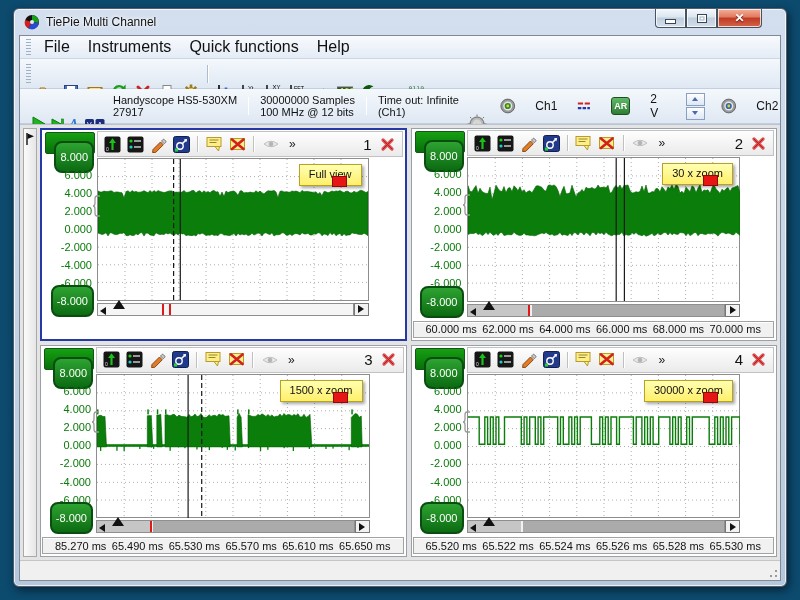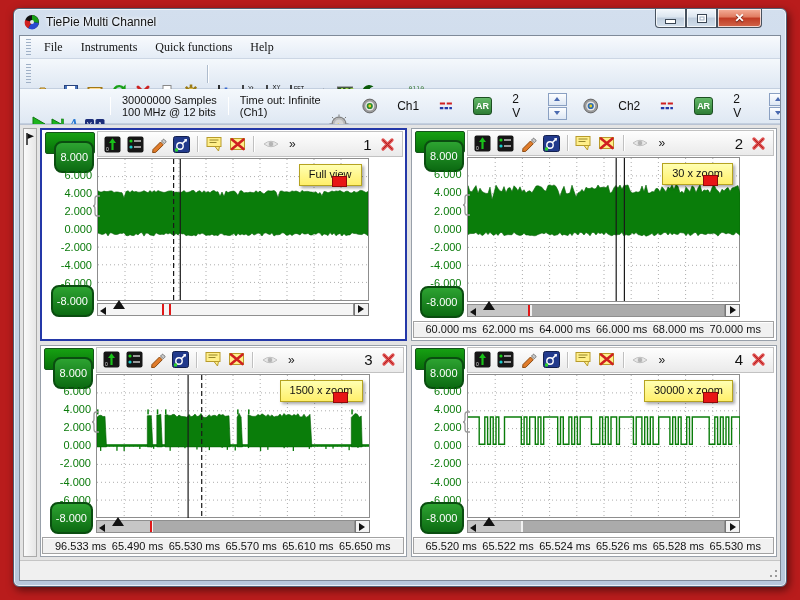--- a/index.html
+++ b/index.html
@@ -1,17 +1,17 @@
 <!DOCTYPE html>
 <html><head>
 <meta charset="utf-8">
 <style>
   html,body{margin:0;padding:0;}
   body{width:800px;height:600px;background:#fff;font-family:"Liberation Sans",sans-serif;-webkit-font-smoothing:antialiased;}
-  .screen{position:relative;width:800px;height:600px;background:#b91c1c;overflow:hidden;}
+  .screen{position:relative;width:800px;height:600px;background:#0c4a6e;overflow:hidden;}
 
   
   .window{position:absolute;left:13px;top:8px;width:772px;height:577px;border-radius:6px;
     background:linear-gradient(#d3dfee,#b7c7db);border:1px solid #525f73;
     box-shadow:2px 3px 9px rgba(0,0,0,.55), inset 0 0 0 1px rgba(255,255,255,.7);}
   .titlebar{height:26px;display:flex;align-items:center;padding-left:10px;gap:6px;}
   .title-text{font-size:12px;color:#111;text-shadow:0 0 4px #fff,0 0 4px #fff;}
   .winbtns{position:absolute;top:0;right:24px;display:flex;}
   .winbtn{width:29px;height:18px;border:1px solid #47525f;border-top:none;display:flex;align-items:center;justify-content:center;
     background:linear-gradient(#f4f8fc 0%,#dbe5ef 45%,#bfcddd 50%,#d3dfeb 100%);box-shadow:inset 0 0 0 1px rgba(255,255,255,.75);}
@@ -20,21 +20,21 @@
     background:linear-gradient(#f5b09a 0%,#e07a5f 45%,#c03a22 50%,#d2654a 100%);}
   .glyph-min{width:9px;height:3px;background:#fff;border:1px solid #3a4654;margin-top:7px;}
   .glyph-restore{width:8px;height:7px;border:1px solid #3a4654;background:#fff;box-shadow:inset 0 0 0 1.5px #fff, inset 0 0 0 2.5px #9fb0c2;}
   .glyph-close{color:#fff;font-size:12px;font-weight:bold;text-shadow:0 1px 1px #5a1008;line-height:1;}
 
   .content{position:absolute;left:5px;right:5px;top:26px;bottom:5px;background:#eef2f8;border:1px solid #7f8a99;display:flex;flex-direction:column;overflow:hidden;}
 
   
   .menubar{height:22px;background:linear-gradient(#f8fafd,#e4ecf6);border-bottom:1px solid #ccd6e4;display:flex;align-items:center;padding-left:2px;}
   .grip{width:5px;height:70%;margin:0 4px;background:repeating-linear-gradient(180deg,#9fb0c6 0 1px,transparent 1px 3px);}
-  .menu-item{font-size:12px;color:#111;padding:8px 9px;font-family:Liberation Serif, serif;}
+  .menu-item{font-size:16px;color:#111;padding:8px 9px;}
   .toolbar{display:flex;align-items:center;background:linear-gradient(#f4f8fc,#dfe8f3);border-bottom:1px solid #c3cfdf;padding:1px 2px;}
   .toolbar.tb1{height:27px;}
   .toolbar.tb2{height:32px;}
   .tbtn{width:24px;height:23px;display:flex;align-items:center;justify-content:center;border-radius:2px;margin-top:36px;}
   .vsep{width:1px;height:18px;background:#aebccd;border-right:1px solid #fff;margin:0 4px;}
   .tb-label{font-size:11px;line-height:12px;color:#111;padding:0 7px;white-space:nowrap;}
   .chan-group{display:flex;align-items:center;gap:20px;padding:0 4px;}
   .chan-name{font-size:12px;color:#111;}
   .ar-btn{width:20px;height:16px;background:linear-gradient(#63b868,#2e7d35);border:1px solid #1c4f22;border-radius:3px;color:#fff;font-size:9px;font-weight:bold;display:flex;align-items:center;justify-content:center;}
   .range-label{font-size:12px;color:#111;}
@@ -251,20 +251,24 @@
             </svg>
           </div>
       <div class="tbtn">
             <svg width="22" height="18" viewBox="0 0 22 18">
               <rect x="1" y="4" width="9" height="10" rx="1.5" fill="#1c2e7a"></rect>
               <rect x="11.5" y="4" width="9" height="10" rx="1.5" fill="#1c2e7a"></rect>
               <text x="3" y="12" font-size="7" fill="#fff" font-family="Liberation Sans,sans-serif">V</text>
               <text x="13.5" y="12" font-size="7" fill="#fff" font-family="Liberation Sans,sans-serif">A</text>
             </svg>
           </div>
+      <div class="tb-label">
+        <div>Handyscope HS5-530XM</div>
+        <div>27917</div>
+      </div>
       <div class="vsep"></div>
       <div class="tb-label">
         <div>30000000 Samples</div>
         <div>100 MHz @ 12 bits</div>
       </div>
       <div class="vsep"></div>
       <div class="tb-label">
         <div>Time out: Infinite</div>
         <div>(Ch1)</div>
       </div>
@@ -727,21 +731,21 @@
                   <div class="sb-thumb" style="width: 53.97px;"></div>
                   <div class="sb-redtick" style="left: 52.685px;"></div>
                   <div class="sb-larrow"></div>
                 </div>
                 <div class="sb-marker" style="left: 16.28px;"></div>
                 <div class="sb-rbtn">
                   <div class="sb-rarrow"></div>
                 </div>
               </div>
     <div class="xbar">
-                <span>96.533 ms</span>
+                <span>85.270 ms</span>
                 <span>65.490 ms</span>
                 <span>65.530 ms</span>
                 <span>65.570 ms</span>
                 <span>65.610 ms</span>
                 <span>65.650 ms</span>
               </div>
   </div>
             <div class="panel">
     <div class="ch-cell">
                 <div class="ch-bar"></div>

